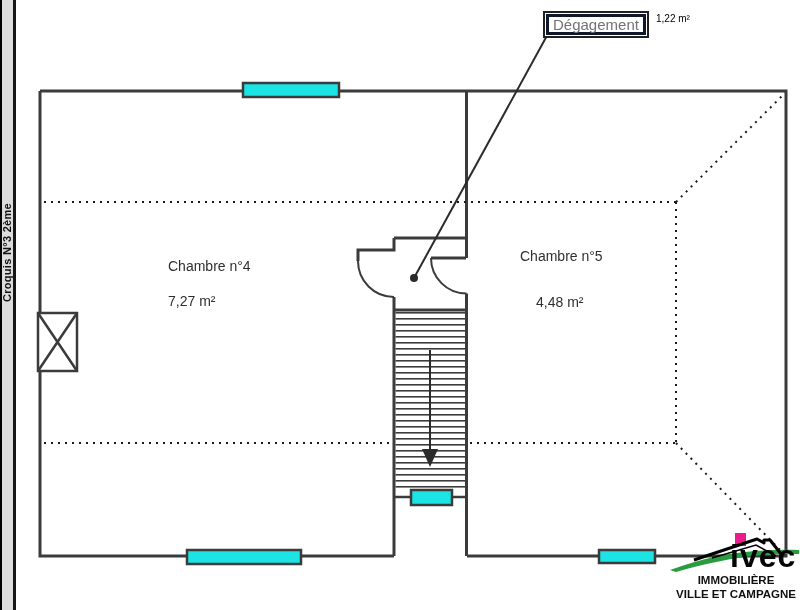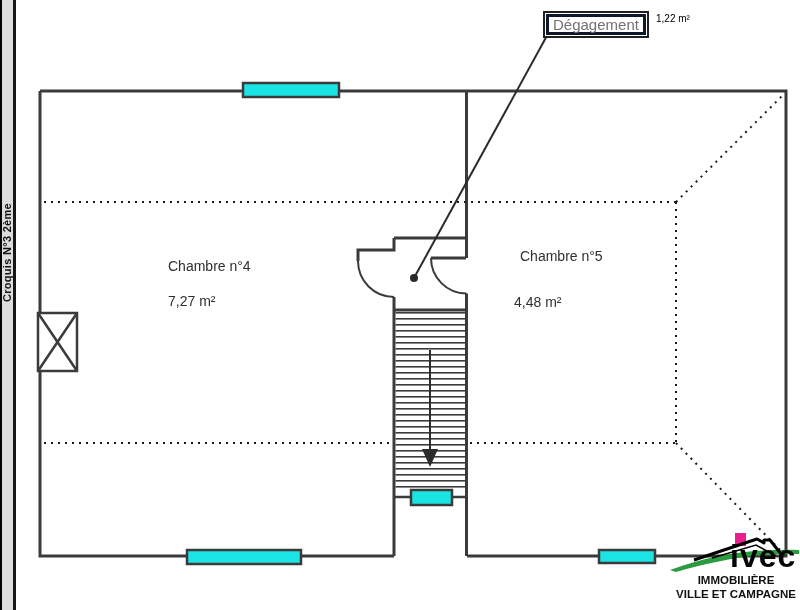--- a/index.html
+++ b/index.html
@@ -100,21 +100,21 @@
   </div>
 
   <div class="callout">
     <div class="callout-inner">Dégagement</div>
   </div>
   <div class="callout-area">1,22 m²</div>
 
   <div class="lbl center" style="left:168px;top:258px;">Chambre n°4</div>
   <div class="lbl center" style="left:168px;top:293px;">7,27 m²</div>
   <div class="lbl center" style="left:520px;top:248px;">Chambre n°5</div>
-  <div class="lbl center" style="left:514px;top:294px;">4,48 m²</div>
+  <div class="lbl center" style="left:536px;top:294px;">4,48 m²</div>
 
   <div>
     <div class="logo-brand">ivec</div>
     <div class="logo-tag t1">IMMOBILIÈRE</div>
     <div class="logo-tag t2">VILLE ET CAMPAGNE</div>
   </div>
 
 </div>
 
 </body></html>

